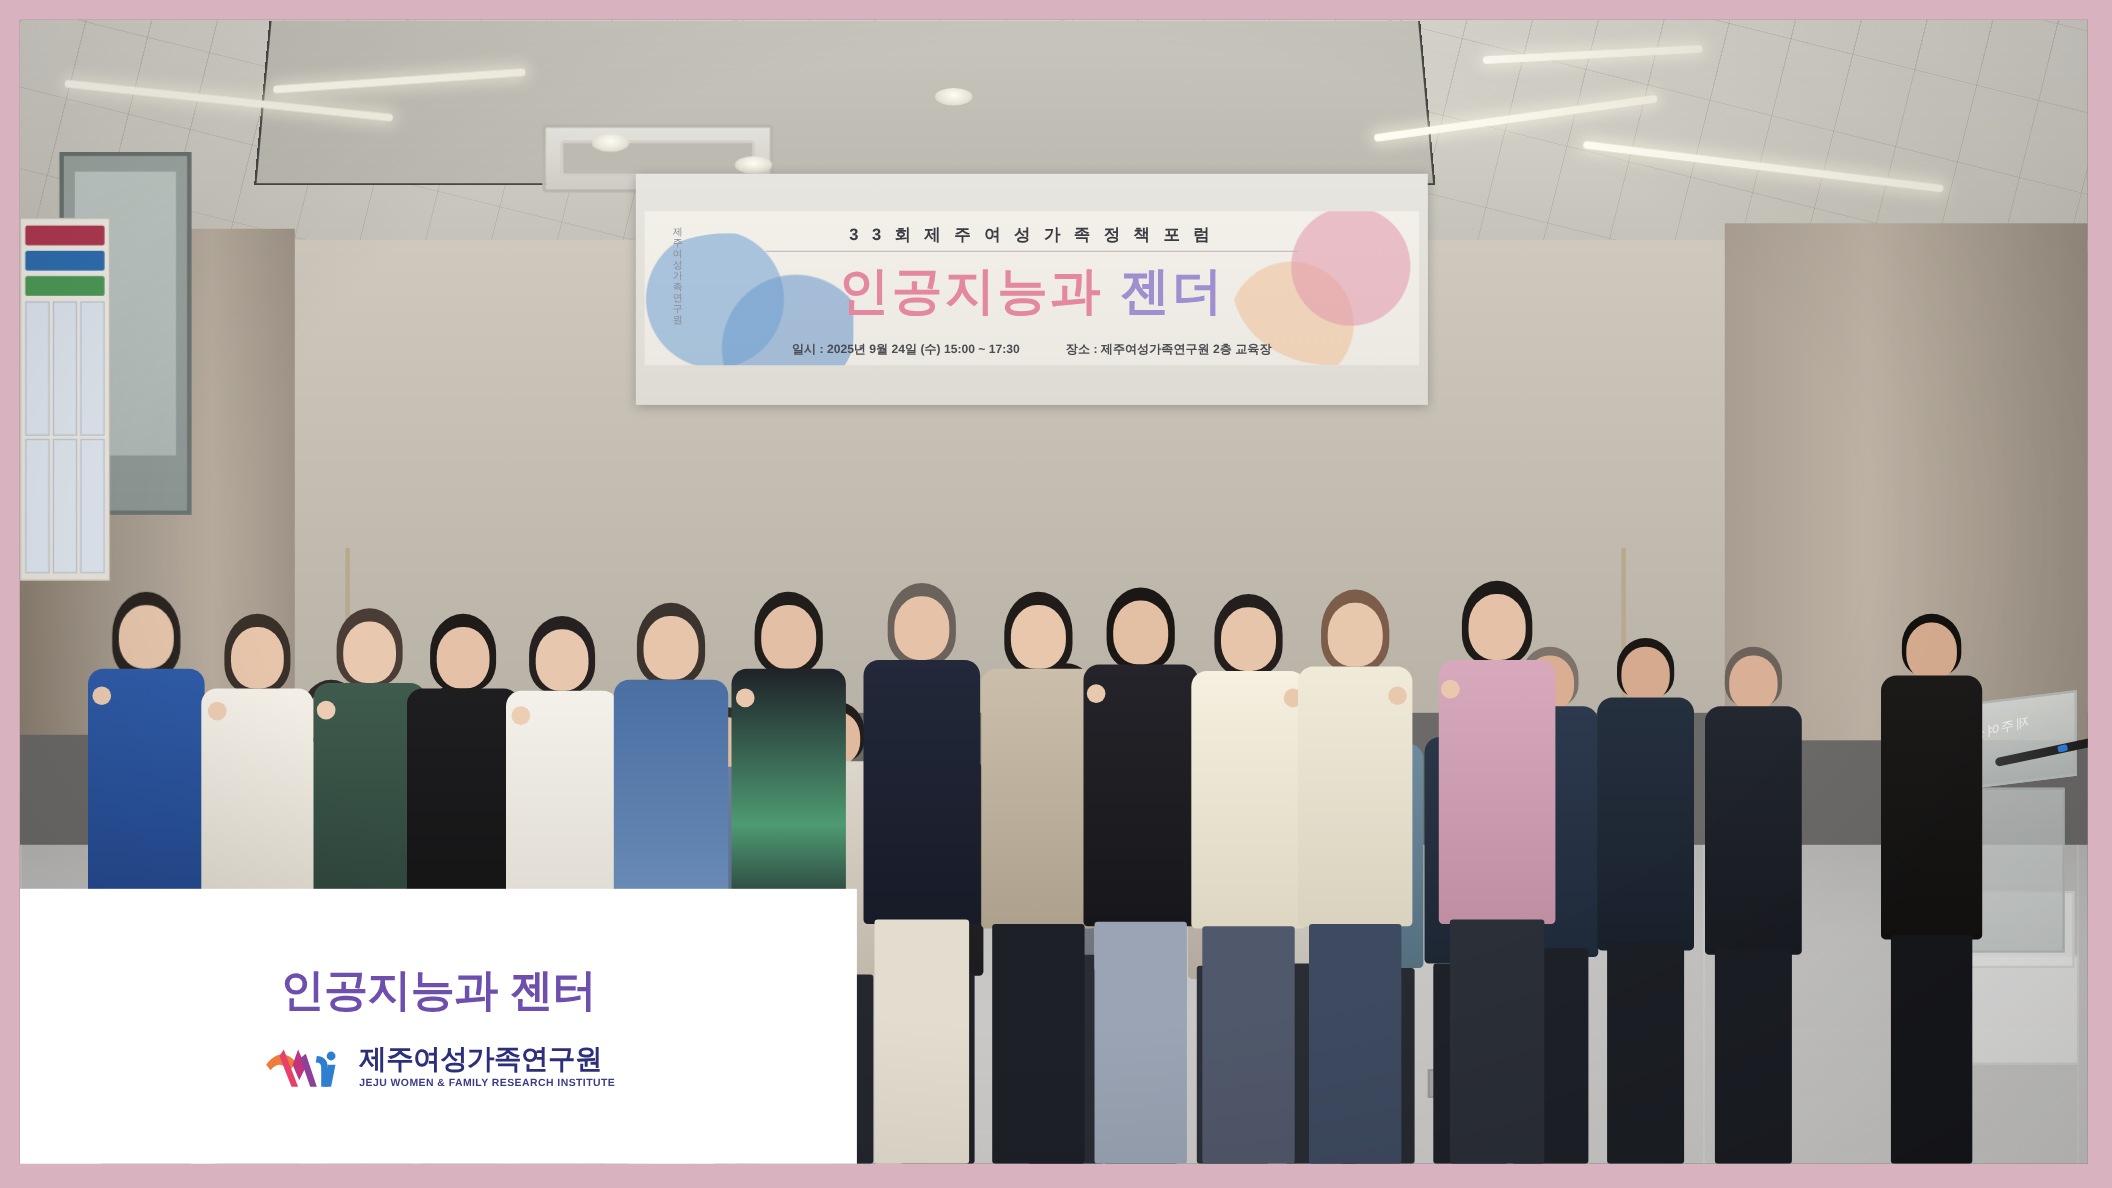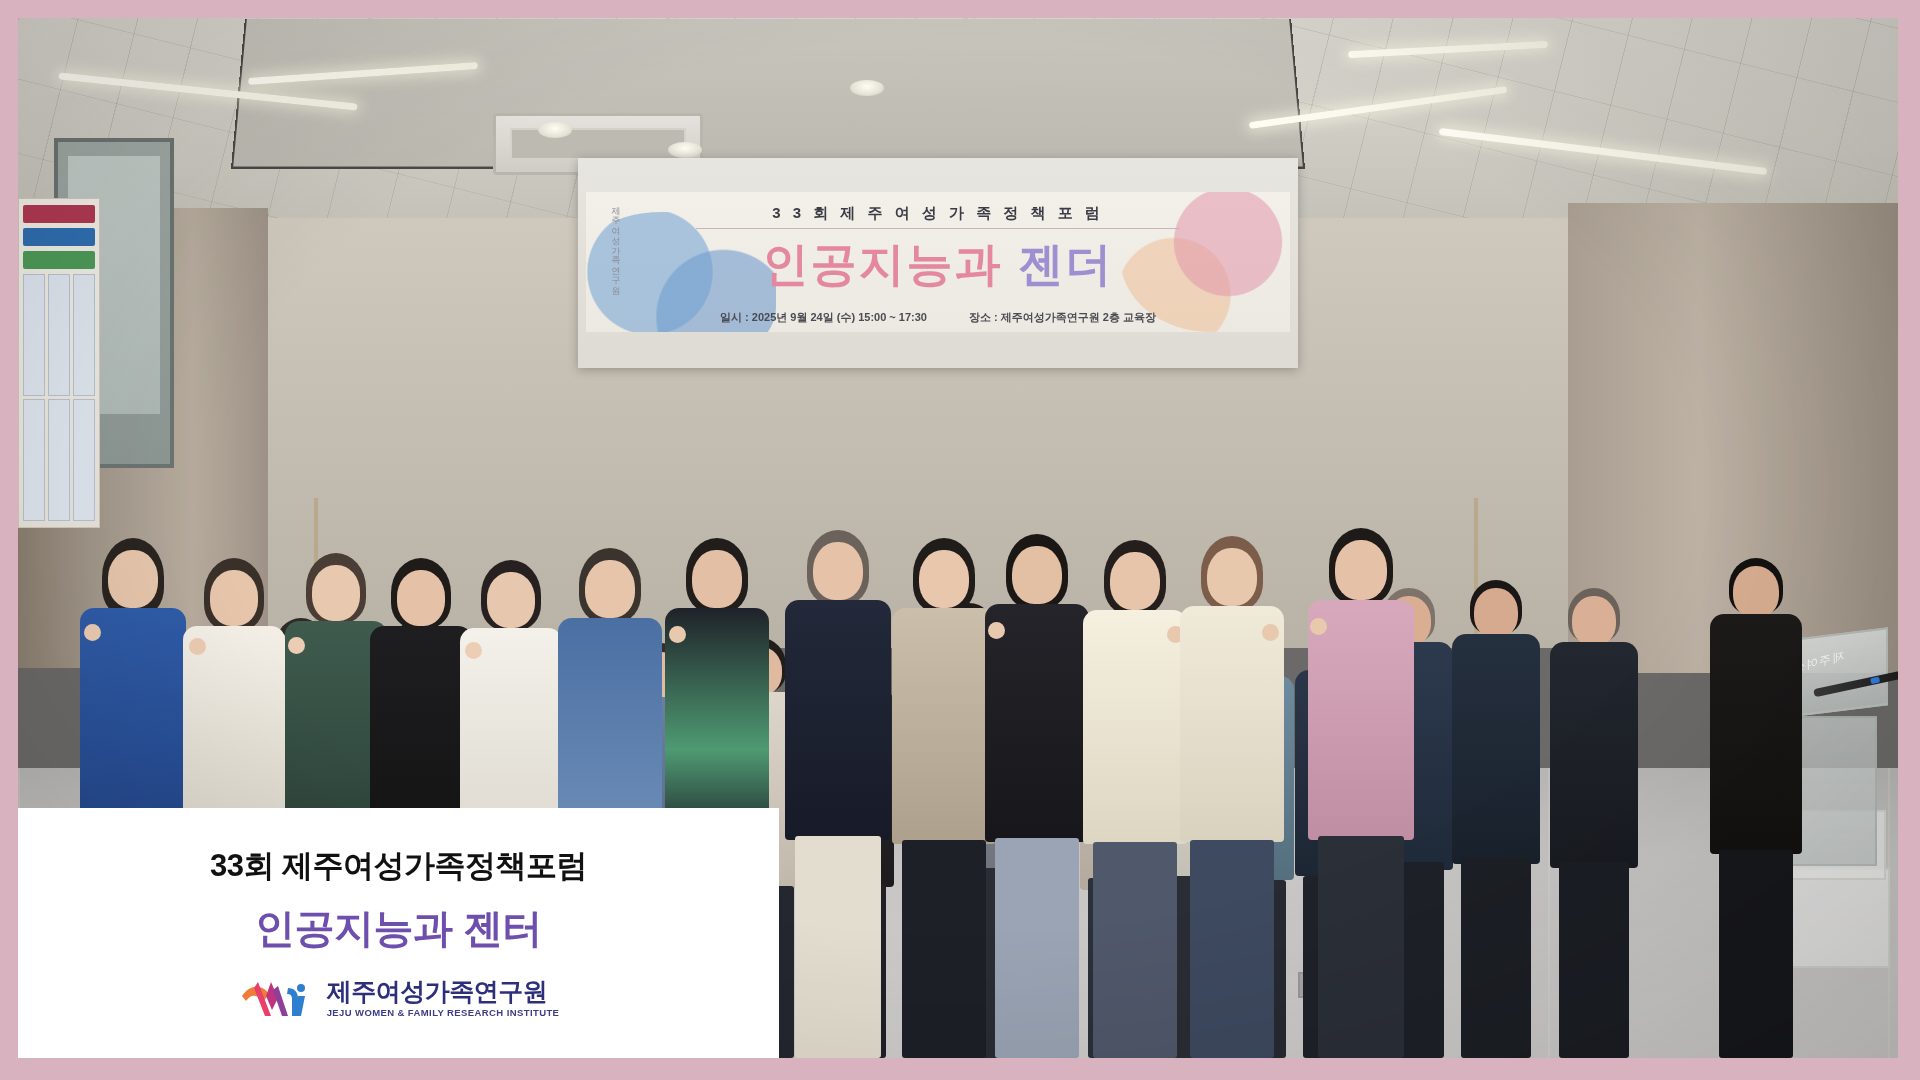--- a/index.html
+++ b/index.html
@@ -563,21 +563,20 @@
         <div class="fist" style="left:4px;top:90px;background:#e9c9ae;"></div>
       </div>
 
       <div style="position:absolute;inset:0;pointer-events:none;
                   background:radial-gradient(ellipse at 50% 45%, rgba(0,0,0,0) 55%, rgba(0,0,0,.16) 100%);"></div>
     </div>
   </div>
 
 
   <div id="caption">
-    <div class="cap-line1">33회 제주여성가족정책포럼</div>
     <div class="cap-line2">인공지능과 젠터</div>
 
     <div class="cap-logo">
       <span class="mark">
         <svg viewBox="0 0 78 46" width="78" height="46" aria-hidden="true">
           <path d="M4 20 C12 8, 24 8, 31 18 L25 26 C20 18, 13 18, 8 25 Z" fill="#ef7d3a"></path>
           <path d="M20 6 L33 40 L27 40 L16 12 Z" fill="#e8406a"></path>
           <path d="M33 6 L40 22 L34 34 L28 20 Z" fill="#c0347f"></path>
           <path d="M40 10 L50 40 L44 40 L35 14 Z" fill="#8e3f97"></path>
           <path d="M50 12 C56 12, 60 16, 60 22 L60 40 L54 40 L54 23 C54 19, 52 18, 49 18 Z" fill="#2f7fd0"></path>

